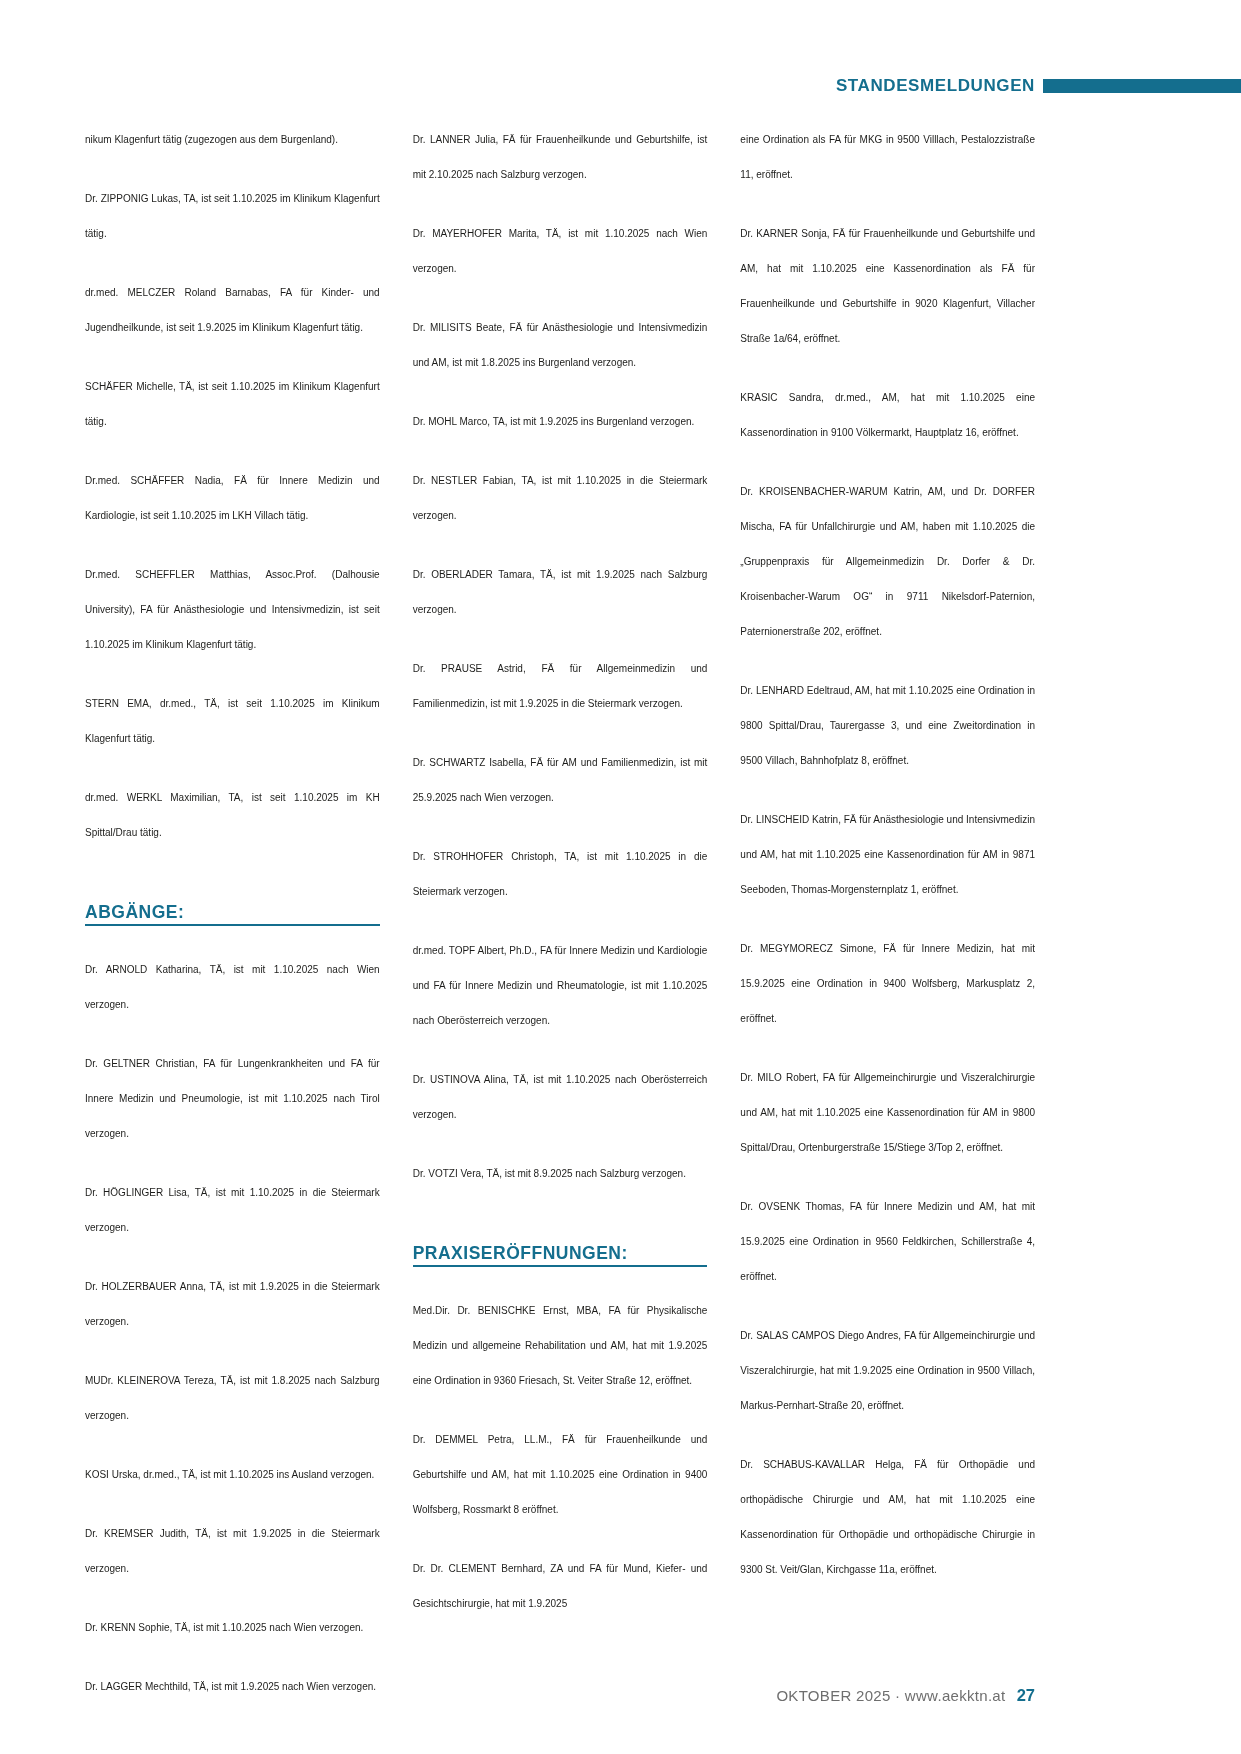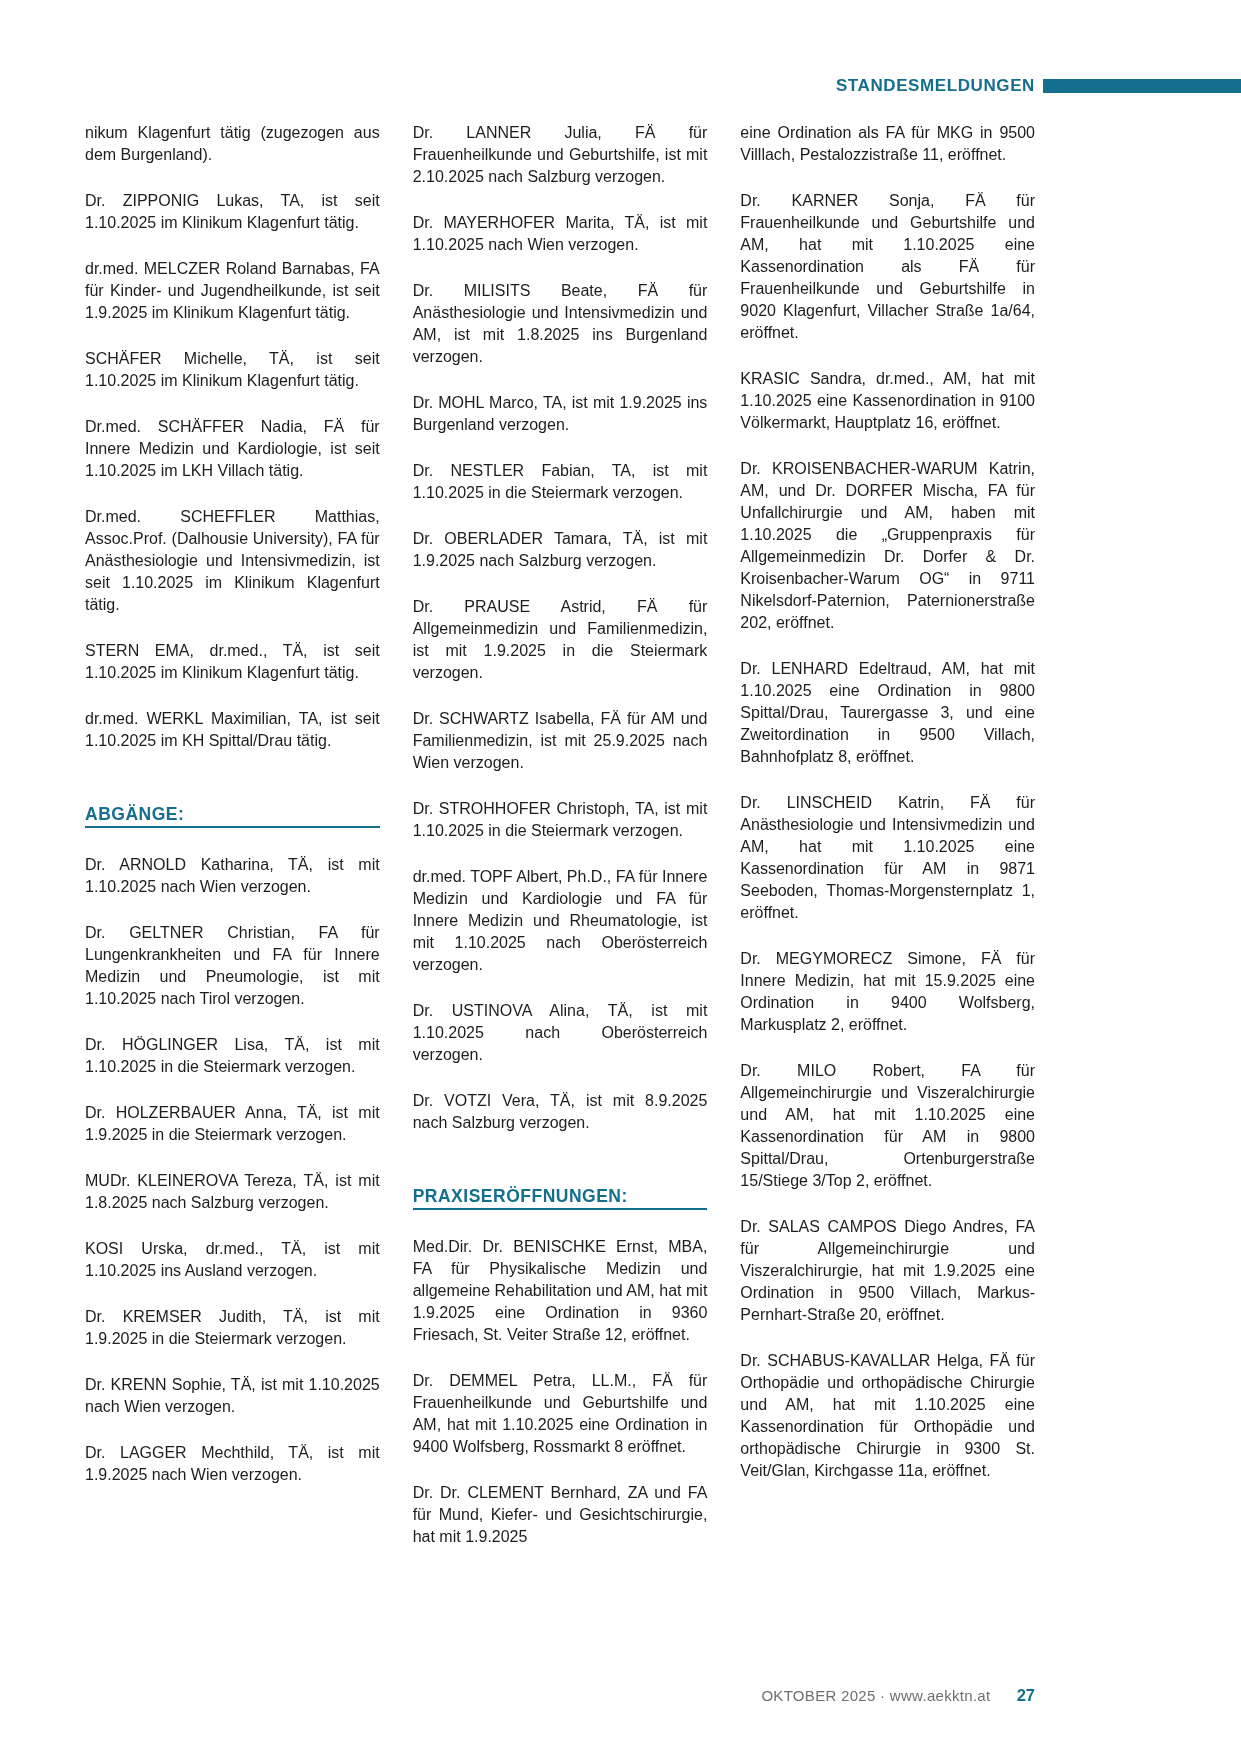--- a/index.html
+++ b/index.html
@@ -49,22 +49,22 @@
     width: 950px;
     display: flex;
     gap: 33px;
   }
   .col {
     flex: 1 1 0;
     min-width: 0;
   }
   .entry {
     margin: 0 0 24px 0;
-    font-size: 16px;
-    line-height: 22px;
+    font-size: 10px;
+    line-height: 35px;
     text-align: justify;
     color: var(--body, #1d1d1b);
   }
   .section-heading {
     margin: 52px 0 26px 0;
     padding-bottom: 1px;
     font-size: 17.5px;
     font-weight: bold;
     letter-spacing: 0.5px;
     color: var(--accent, #146e8e);
@@ -80,21 +80,21 @@
     color: var(--muted, #6e6e6e);
     white-space: nowrap;
   }
   .page-footer .footer-issue {
     letter-spacing: 0.3px;
   }
   .page-footer .footer-page-number {
     color: var(--accent, #146e8e);
     font-weight: bold;
     font-size: 16.5px;
-    margin-left: 22px;
+    margin-left: 7px;
   }
 </style>
 </head>
 <body>
 
 <div class="page-header">
   <span class="header-title">STANDESMELDUNGEN</span>
   <span class="header-bar"></span>
 </div>
 
@@ -139,20 +139,21 @@
     </div>
   <div class="col">
       <p class="entry">eine Ordination als FA für MKG in 9500 Villlach, Pestalozzistraße 11, eröffnet.</p>
       <p class="entry">Dr. KARNER Sonja, FÄ für Frauenheilkunde und Geburtshilfe und AM, hat mit 1.10.2025 eine Kassenordination als FÄ für Frauenheilkunde und Geburtshilfe in 9020 Klagenfurt, Villacher Straße 1a/64, eröffnet.</p>
       <p class="entry">KRASIC Sandra, dr.med., AM, hat mit 1.10.2025 eine Kassenordination in 9100 Völkermarkt, Hauptplatz 16, eröffnet.</p>
       <p class="entry">Dr. KROISENBACHER-WARUM Katrin, AM, und Dr. DORFER Mischa, FA für Unfallchirurgie und AM, haben mit 1.10.2025 die „Gruppenpraxis für Allgemeinmedizin Dr. Dorfer &amp; Dr. Kroisenbacher-Warum OG“ in 9711 Nikelsdorf-Paternion, Paternionerstraße 202, eröffnet.</p>
       <p class="entry">Dr. LENHARD Edeltraud, AM, hat mit 1.10.2025 eine Ordination in 9800 Spittal/Drau, Taurergasse 3, und eine Zweitordination in 9500 Villach, Bahnhofplatz 8, eröffnet.</p>
       <p class="entry">Dr. LINSCHEID Katrin, FÄ für Anästhesiologie und Intensivmedizin und AM, hat mit 1.10.2025 eine Kassenordination für AM in 9871 Seeboden, Thomas-Morgensternplatz 1, eröffnet.</p>
       <p class="entry">Dr. MEGYMORECZ Simone, FÄ für Innere Medizin, hat mit 15.9.2025 eine Ordination in 9400 Wolfsberg, Markusplatz 2, eröffnet.</p>
       <p class="entry">Dr. MILO Robert, FA für Allgemeinchirurgie und Viszeralchirurgie und AM, hat mit 1.10.2025 eine Kassenordination für AM in 9800 Spittal/Drau, Ortenburgerstraße 15/Stiege 3/Top 2, eröffnet.</p>
+      <p class="entry">Dr. OVSENK Thomas, FA für Innere Medizin und AM, hat mit 15.9.2025 eine Ordination in 9560 Feldkirchen, Schillerstraße 4, eröffnet.</p>
       <p class="entry">Dr. SALAS CAMPOS Diego Andres, FA für Allgemeinchirurgie und Viszeralchirurgie, hat mit 1.9.2025 eine Ordination in 9500 Villach, Markus-Pernhart-Straße 20, eröffnet.</p>
       <p class="entry">Dr. SCHABUS-KAVALLAR Helga, FÄ für Orthopädie und orthopädische Chirurgie und AM, hat mit 1.10.2025 eine Kassenordination für Orthopädie und orthopädische Chirurgie in 9300 St. Veit/Glan, Kirchgasse 11a, eröffnet.</p>
     </div>
 </div>
 
 <div class="page-footer">
   <span class="footer-issue">OKTOBER 2025 · www.aekktn.at</span>
   <span class="footer-page-number">27</span>
 </div>
 

